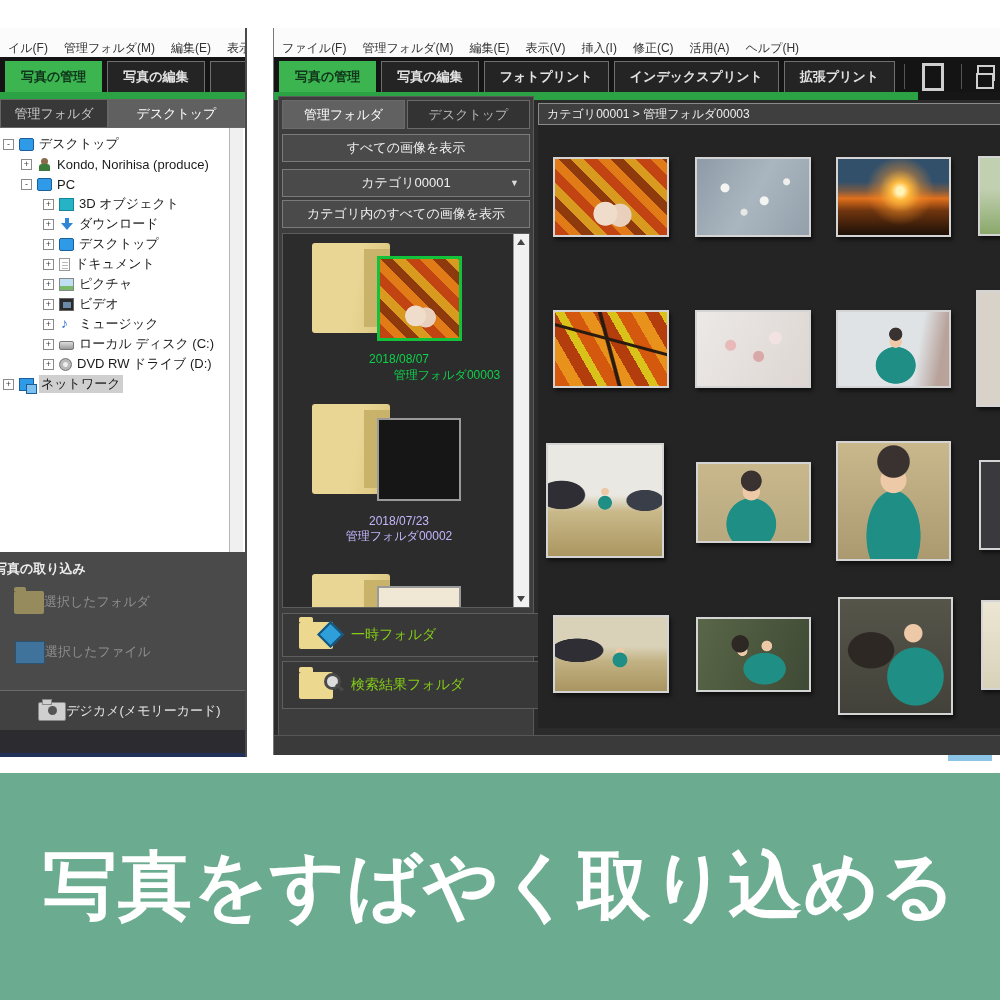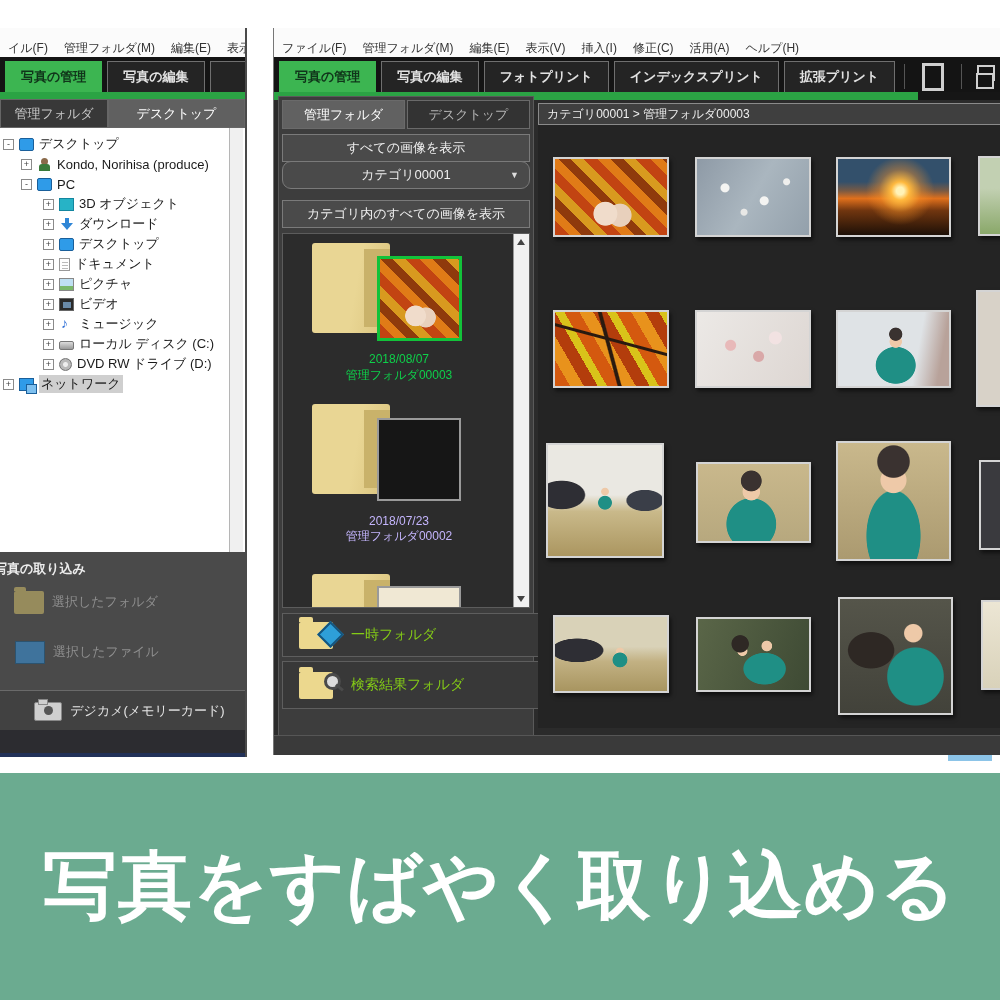--- a/index.html
+++ b/index.html
@@ -48,21 +48,21 @@
   .ic-music::before{content:"\266A";position:absolute;left:2px;top:-3px;color:#2f6fd6;font-size:14px;}
   .ic-disk{height:9px;margin-top:2px;background:linear-gradient(#dcdcdc,#9a9a9a);border:1px solid #777;border-radius:2px;}
   .ic-dvd{width:13px;height:13px;border-radius:50%;border:1px solid #777;background:radial-gradient(circle at 50% 50%,#eee 0 2px,#b9b9b9 3px 5px,#8d8d8d 6px);}
   .ic-net{background:#2f9be8;border:1px solid #1a5f9a;}
   .ic-net::after{content:"";position:absolute;left:6px;top:5px;width:9px;height:8px;background:#7ec0ef;border:1px solid #1a5f9a;}
   .lbl-sel{background:#cfcfcf;padding:0 2px;font-family:Liberation Serif, serif;}
   
   .importpanel{position:absolute;left:0;top:524px;width:245px;height:230px;background:#4a4a4a;}
   .imp-title{position:absolute;left:-6px;top:8px;font-size:13px;font-weight:bold;color:#ececec;white-space:nowrap;}
   .imp-row{position:absolute;left:0;width:100%;height:40px;display:flex;align-items:center;}
-  .imp-row .lab{font-size:13px;color:#8f8f8f;margin-left:8px;}
+  .imp-row .lab{font-size:13px;color:#8f8f8f;margin-left:0;}
   .imp-folder{width:30px;height:23px;background:#968b5c;border-radius:2px;position:relative;margin-left:14px;}
   .imp-folder::before{content:"";position:absolute;top:-4px;left:0;width:12px;height:4px;background:#968b5c;border-radius:2px 2px 0 0;}
   .imp-file{width:28px;height:21px;background:#3f739c;border:1px solid #2c536f;margin-left:15px;}
   .imp-cam{position:relative;width:26px;height:17px;background:#cfcfcf;border:1px solid #888;border-radius:2px;margin-left:14px;}
   .imp-cam::before{content:"";position:absolute;left:3px;top:-4px;width:8px;height:4px;background:#cfcfcf;border:1px solid #888;}
   .imp-cam::after{content:"";position:absolute;left:9px;top:3px;width:9px;height:9px;border-radius:50%;background:#555;}
   .imp-row.cam{background:#414141;border-top:1px solid #6a6a6a;border-bottom:1px solid #6a6a6a;}
   .imp-row.cam .lab{color:#e6e6e6;}
   .statusL{position:absolute;left:0;top:702px;width:100%;height:27px;background:#2c2c30;}
   .statusL::after{content:"";position:absolute;left:0;bottom:0;width:100%;height:4px;background:#223158;}
@@ -250,34 +250,34 @@
     <div class="stripRd"></div>
 
     <div class="sbbg"></div>
     <div class="sbtabs">
       <div class="sbtab active">管理フォルダ</div>
       <div class="sbtab">デスクトップ</div>
     </div>
     <div class="sbtn" style="top:106px;">
         <span>すべての画像を表示</span>
       </div>
-    <div class="sbtn" style="top:133px;border-radius:9px;">
+    <div class="sbtn" style="top:141px;">
         <span>カテゴリ00001</span>
         <span class="caret">▼</span>
       </div>
     <div class="sbtn" style="top:172px;">
         <span>カテゴリ内のすべての画像を表示</span>
       </div>
 
     <div class="sblist">
       <div>
         <div class="bigfolder" style="left:29px;top:9px;"></div>
         <div class="fthumb ph1" style="left:94px;top:22px;width:85px;height:85px;border:3px solid #12c23a;"></div>
         <div class="flabel grn" style="top:118px;">2018/08/07</div>
-        <div class="flabel grn" style="top:133px;">管理フォルダ00003</div>
+        <div class="flabel grn" style="top:133px;padding-left:48px;">管理フォルダ00003</div>
       </div>
       <div>
         <div class="bigfolder" style="left:29px;top:170px;"></div>
         <div class="fthumb" style="left:94px;top:184px;width:84px;height:83px;background:#161616;border:2px solid #9a9a9a;"></div>
         <div class="flabel wht" style="top:280px;">2018/07/23</div>
         <div class="flabel wht" style="top:294px;">管理フォルダ00002</div>
       </div>
       <div>
         <div class="bigfolder" style="left:29px;top:340px;"></div>
         <div class="fthumb" style="left:94px;top:352px;width:84px;height:83px;background:#f0e8d4;border:2px solid #9a9a9a;"></div>

